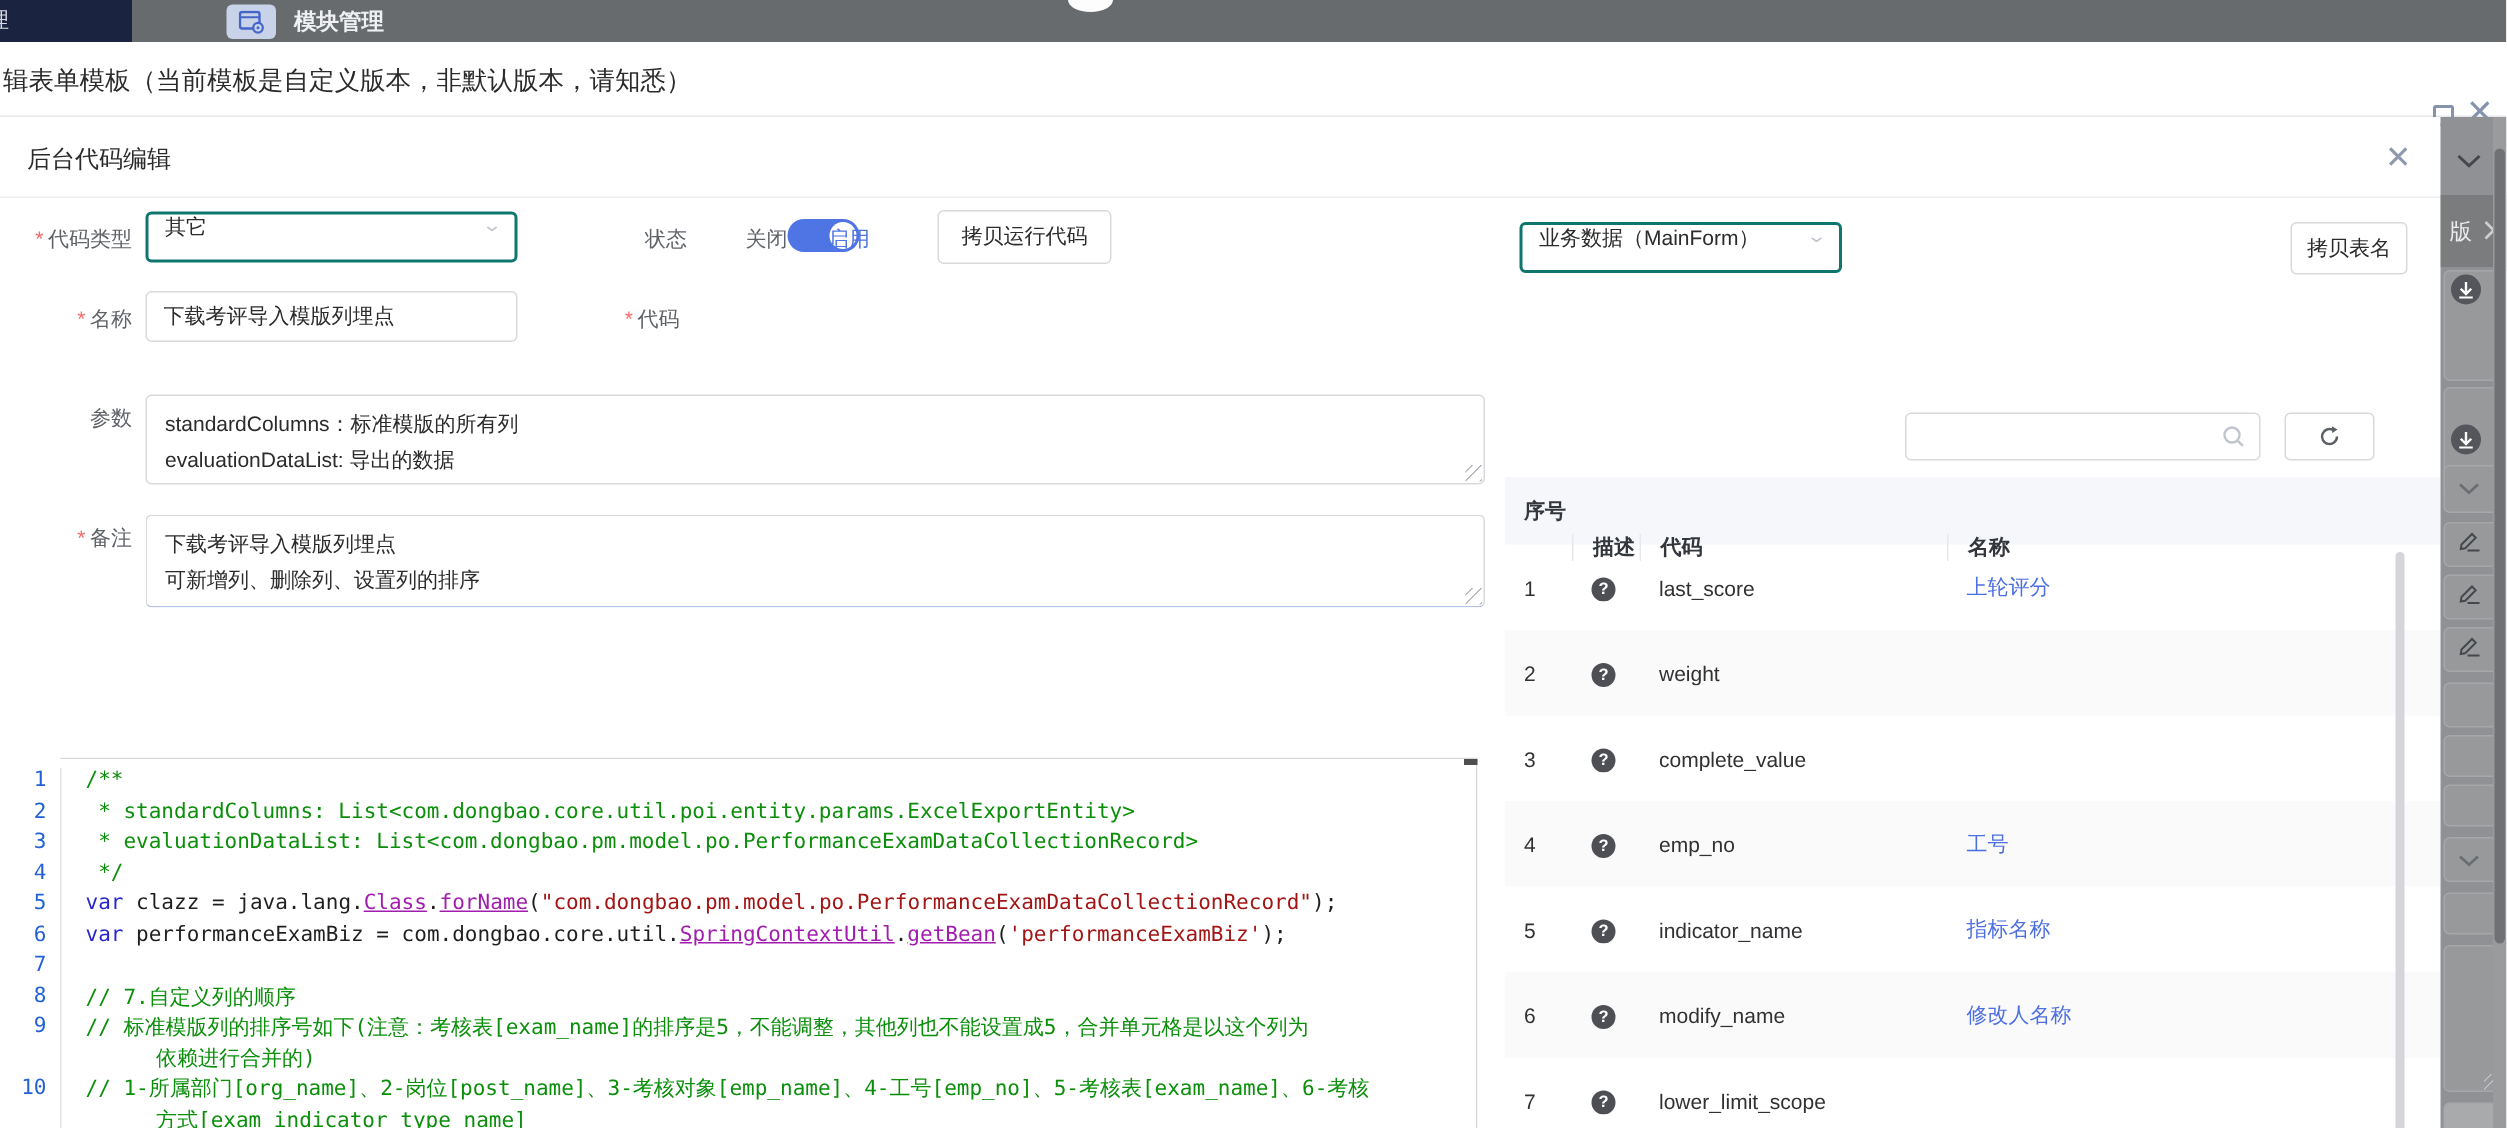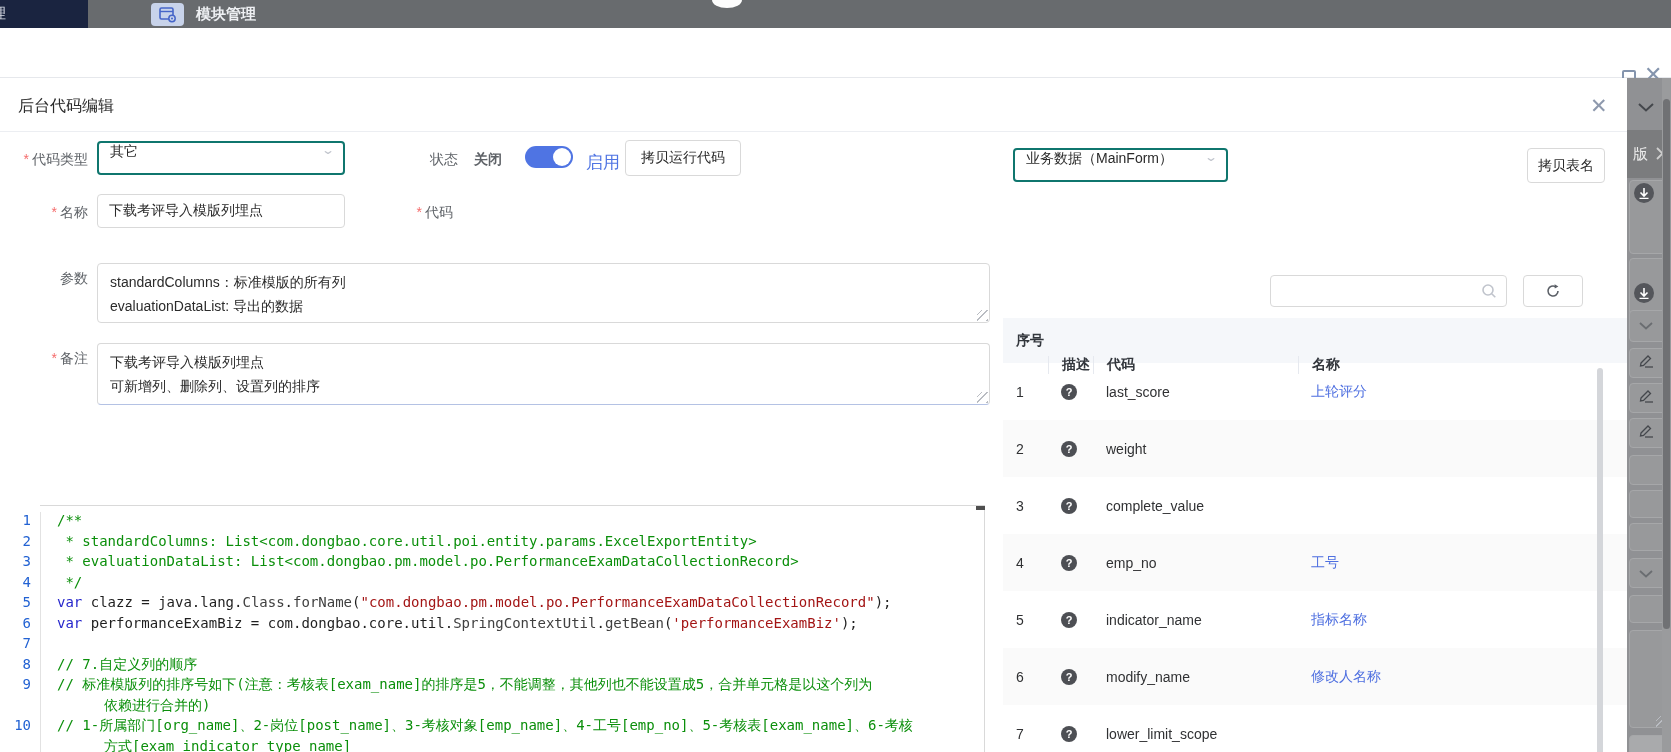--- a/index.html
+++ b/index.html
@@ -34,40 +34,40 @@
                padding:0 11px; font-family:"Liberation Sans",sans-serif; outline:none; }
   .select{ position:absolute; border:2px solid #0f766e; border-radius:4px; background:#fff; font-size:14px;
            color:#2b2b2b; display:flex; align-items:flex-start; padding:0 11px; cursor:pointer; }
   .select .chev{ position:absolute; right:10px; color:#c0c4cc; font-size:12px; transform:scaleX(1.4); }
   .btn{ position:absolute; border:1px solid #d9d9d9; border-radius:4px; background:#fff; font-size:14px;
         color:#2b2b2b; display:flex; align-items:center; justify-content:center; cursor:pointer; }
 
   .toggle{ position:absolute; left:525px; top:146px; width:48px; height:22px; border-radius:11px;
            background:#4f74e3; cursor:pointer; }
   .toggle .knob{ position:absolute; right:2px; top:2px; width:18px; height:18px; border-radius:50%; background:#fff; }
-  .status-on{ position:absolute; left:586px; top:151px; font-size:17px; color:#4f74e3;font-family:Liberation Mono, monospace; }
-  .status-off{ position:absolute; left:474px; top:151px; font-size:14px; color:#5f6368;font-weight:bold; }
+  .status-on{ position:absolute; left:552px; top:151px; font-size:14px; color:#4f74e3;font-family:Liberation Mono, monospace; }
+  .status-off{ position:absolute; left:497px; top:151px; font-size:14px; color:#5f6368; }
 
   textarea.ta{ position:absolute; border:1px solid #d9d9d9; border-radius:4px; resize:none; outline:none;
                font-size:14px; color:#2b2b2b; line-height:24px; padding:6px 12px;
                font-family:"Liberation Sans",sans-serif; overflow:hidden; }
   .ta-corner{ position:absolute; width:11px; height:11px; pointer-events:none;
       background: repeating-linear-gradient(135deg, transparent 0 3px, #b9bcc2 3px 4px, transparent 4px 7px, #b9bcc2 7px 8px, transparent 8px 11px); }
 
   
   .editor{ position:absolute; left:0; top:427px; width:985px; height:325px; overflow:hidden;
            font-family:"DejaVu Sans Mono", monospace; font-size:14px; }
   .editor-topline{ position:absolute; left:40px; top:0; width:945px; height:1px; background:#d9d9d9; }
   .editor-rightline{ position:absolute; left:984px; top:0; width:1px; height:325px; background:#d9d9d9; }
   .editor-scrollmark{ position:absolute; left:976px; top:1px; width:14px; height:4px; background:#4f4f4f; }
   .crow{ position:absolute; left:0; width:980px; height:21px; display:flex; white-space:pre; }
   .lnum{ flex:0 0 40px; text-align:right; padding-right:9px; color:#2262d3; }
   .ltext{ flex:1; border-left:1px solid #e2e2e2; padding-left:16px; overflow:hidden; }
   .ltext.wrap{ padding-left:63px; }
-  .tk-c{ color:#0b8f0b; } .tk-k{ color:#2626cc;margin-top:36px; } .tk-t{ color:#404040; }
+  .tk-c{ color:#0b8f0b; } .tk-k{ color:#2626cc;margin-top:36px; } .tk-t{ color:#a21caf;text-decoration:underline; }
   .tk-s{ color:#a31515; } .tk-p{ color:#1f1f1f; }
 
   
   .rtable{ position:absolute; left:1003px; top:240px; width:624px; height:512px; overflow:hidden; font-size:14px; }
   .thead{ position:absolute; left:0; top:0; width:624px; height:45px; background:#f5f7fa; color:#33373d;
           font-weight:bold; display:flex; align-items:center; }
   .th{ position:relative; padding-left:13px; }
   .th + .th{ border-left:1px solid #e6e9ef;margin-top:48px; }
   .trow{ position:absolute; left:0; width:624px; height:57px; display:flex; align-items:center; }
   .trow.even{ background:#fafafa; }
@@ -110,20 +110,21 @@
         <line x1="1" y1="4.5" x2="14" y2="4.5" stroke="#4565c8" stroke-width="1.4"></line>
         <circle cx="13" cy="11.5" r="3.2" fill="#c8d3ea" stroke="#4565c8" stroke-width="1.5"></circle>
         <circle cx="13" cy="11.5" r="1" fill="#4565c8"></circle>
       </svg>
     </div>
     <div class="topbar-title">模块管理</div>
     <div class="avatar-bump"></div>
   </div>
 
   <div class="modal-titlebar">
+    <div class="modal-title">辑表单模板（当前模板是自定义版本，非默认版本，请知悉）</div>
     <div class="win-max"></div>
     <div class="win-close">✕</div>
   </div>
 
   <div class="panel">
     <div class="panel-title">后台代码编辑</div>
     <div class="panel-close">✕</div>
     <div class="panel-divider"></div>
 
     <div class="lbl" style="left:0;top:73px;width:88px;">

